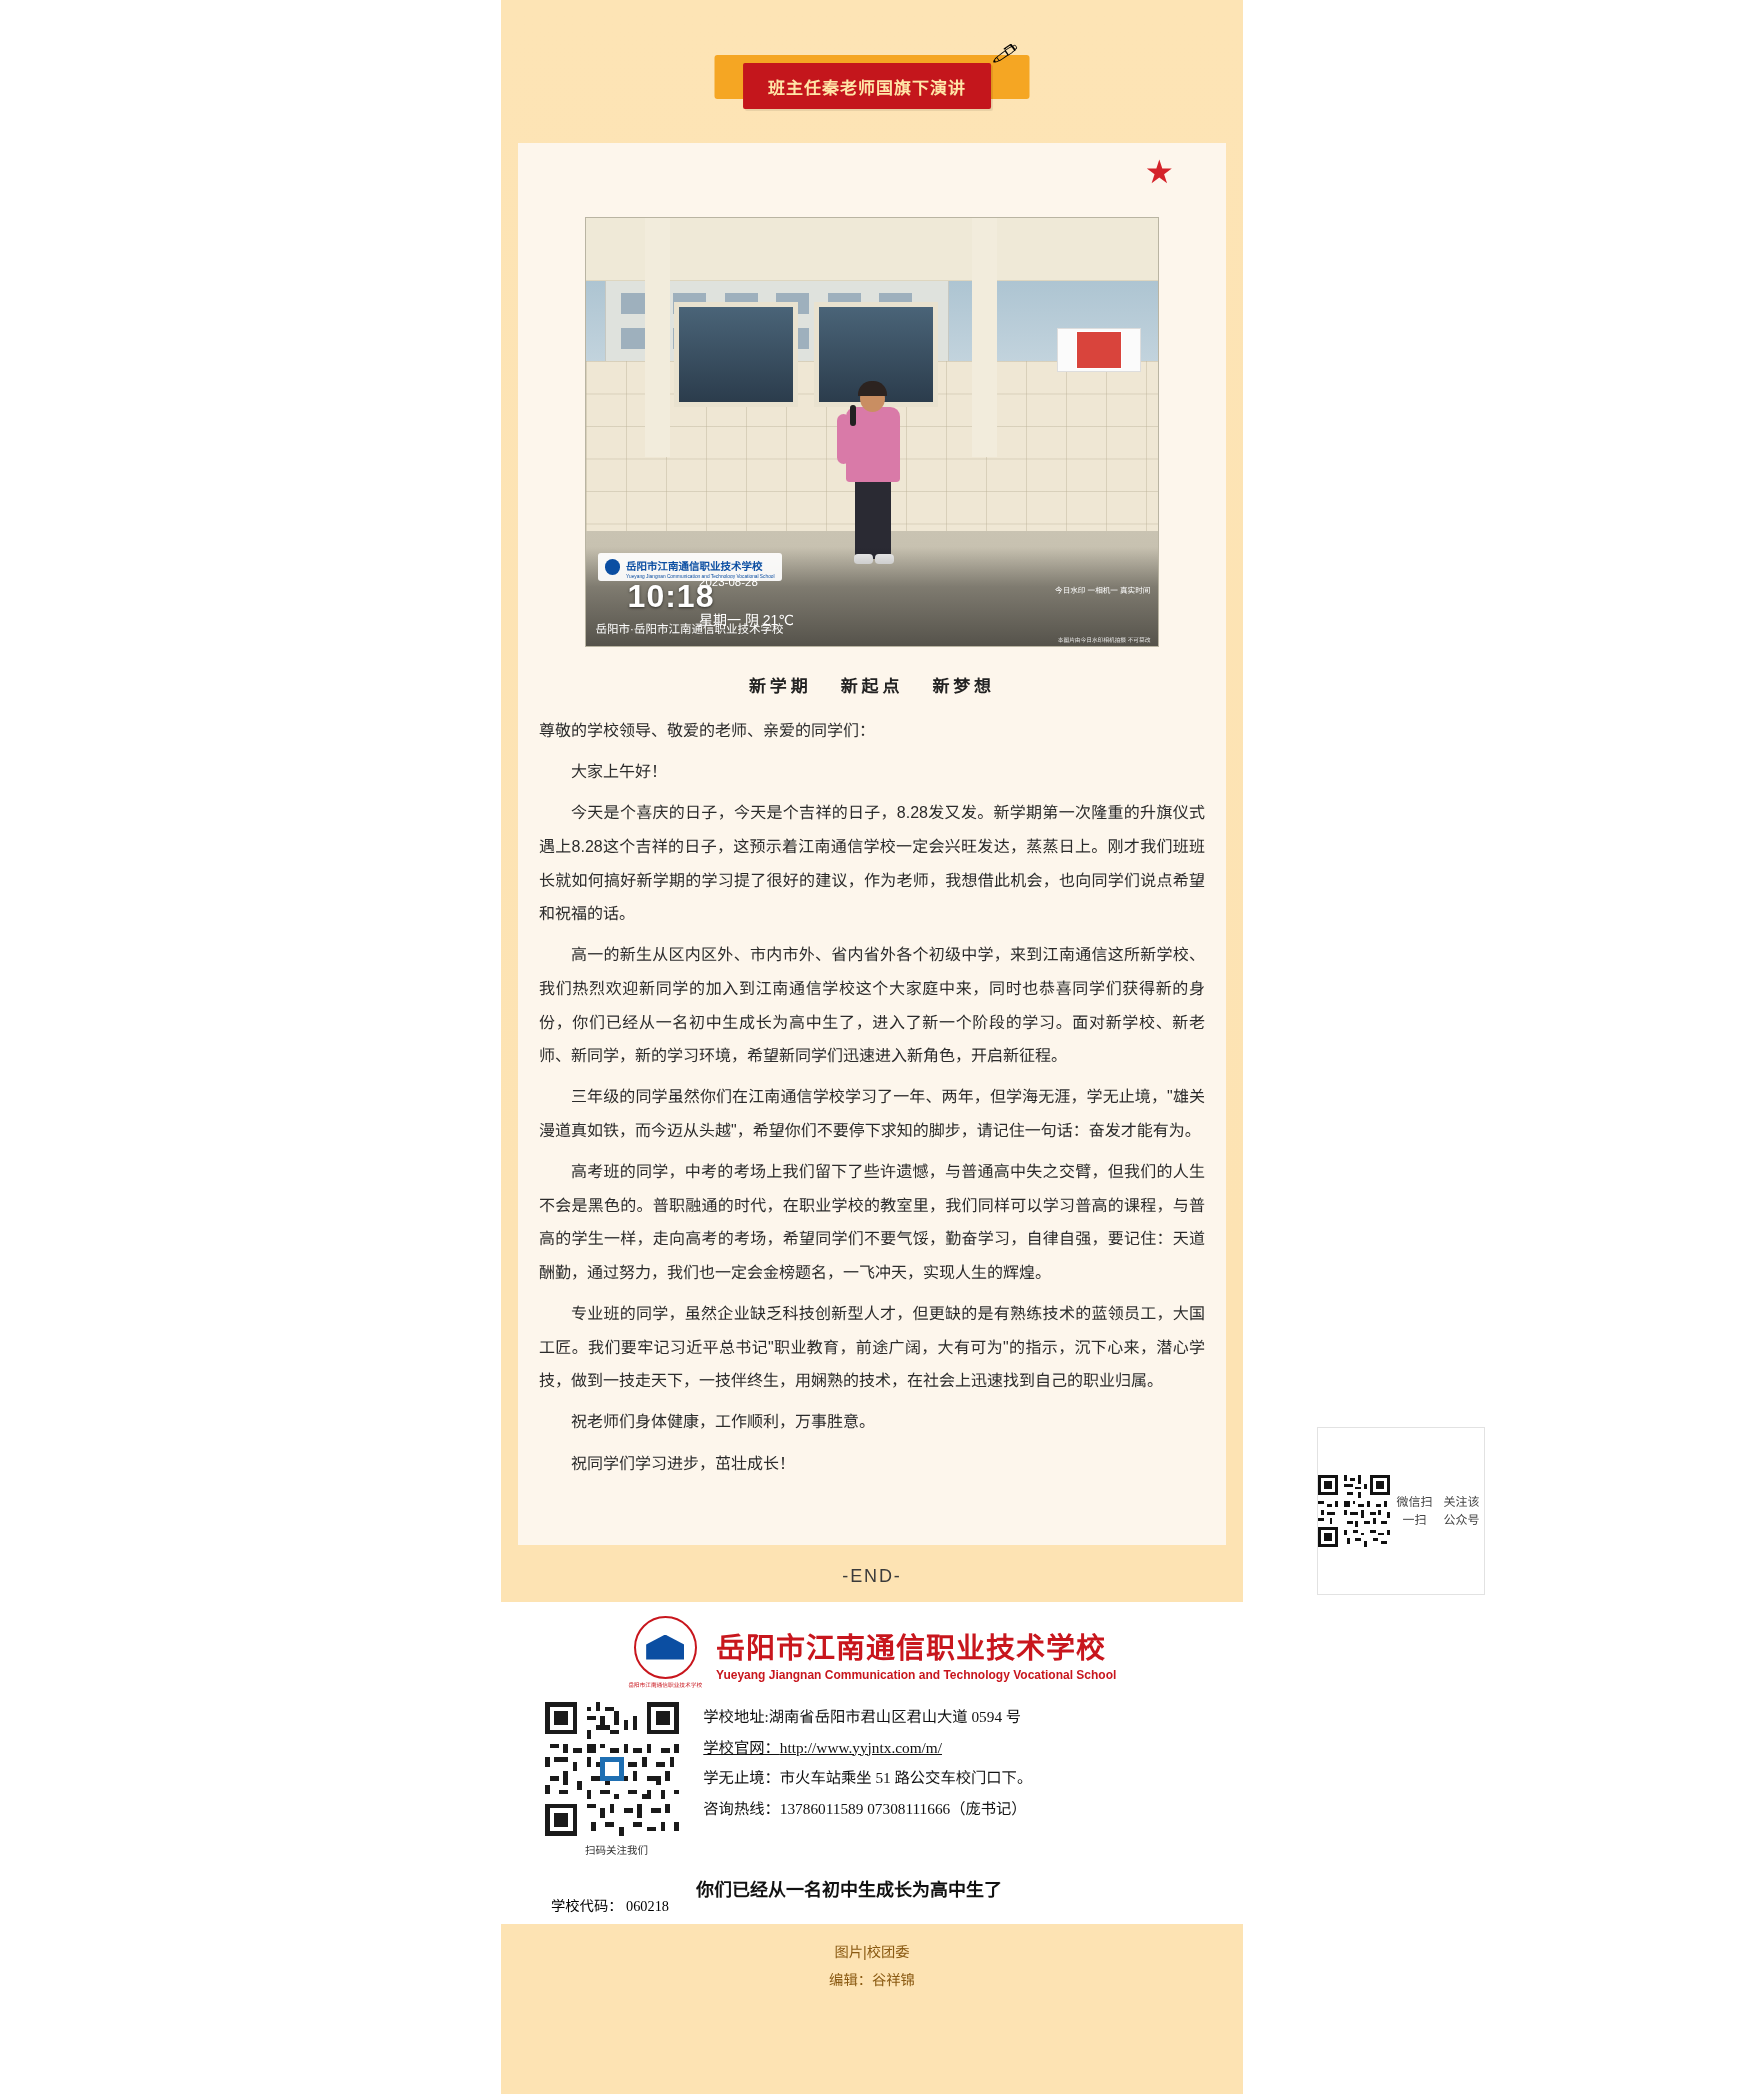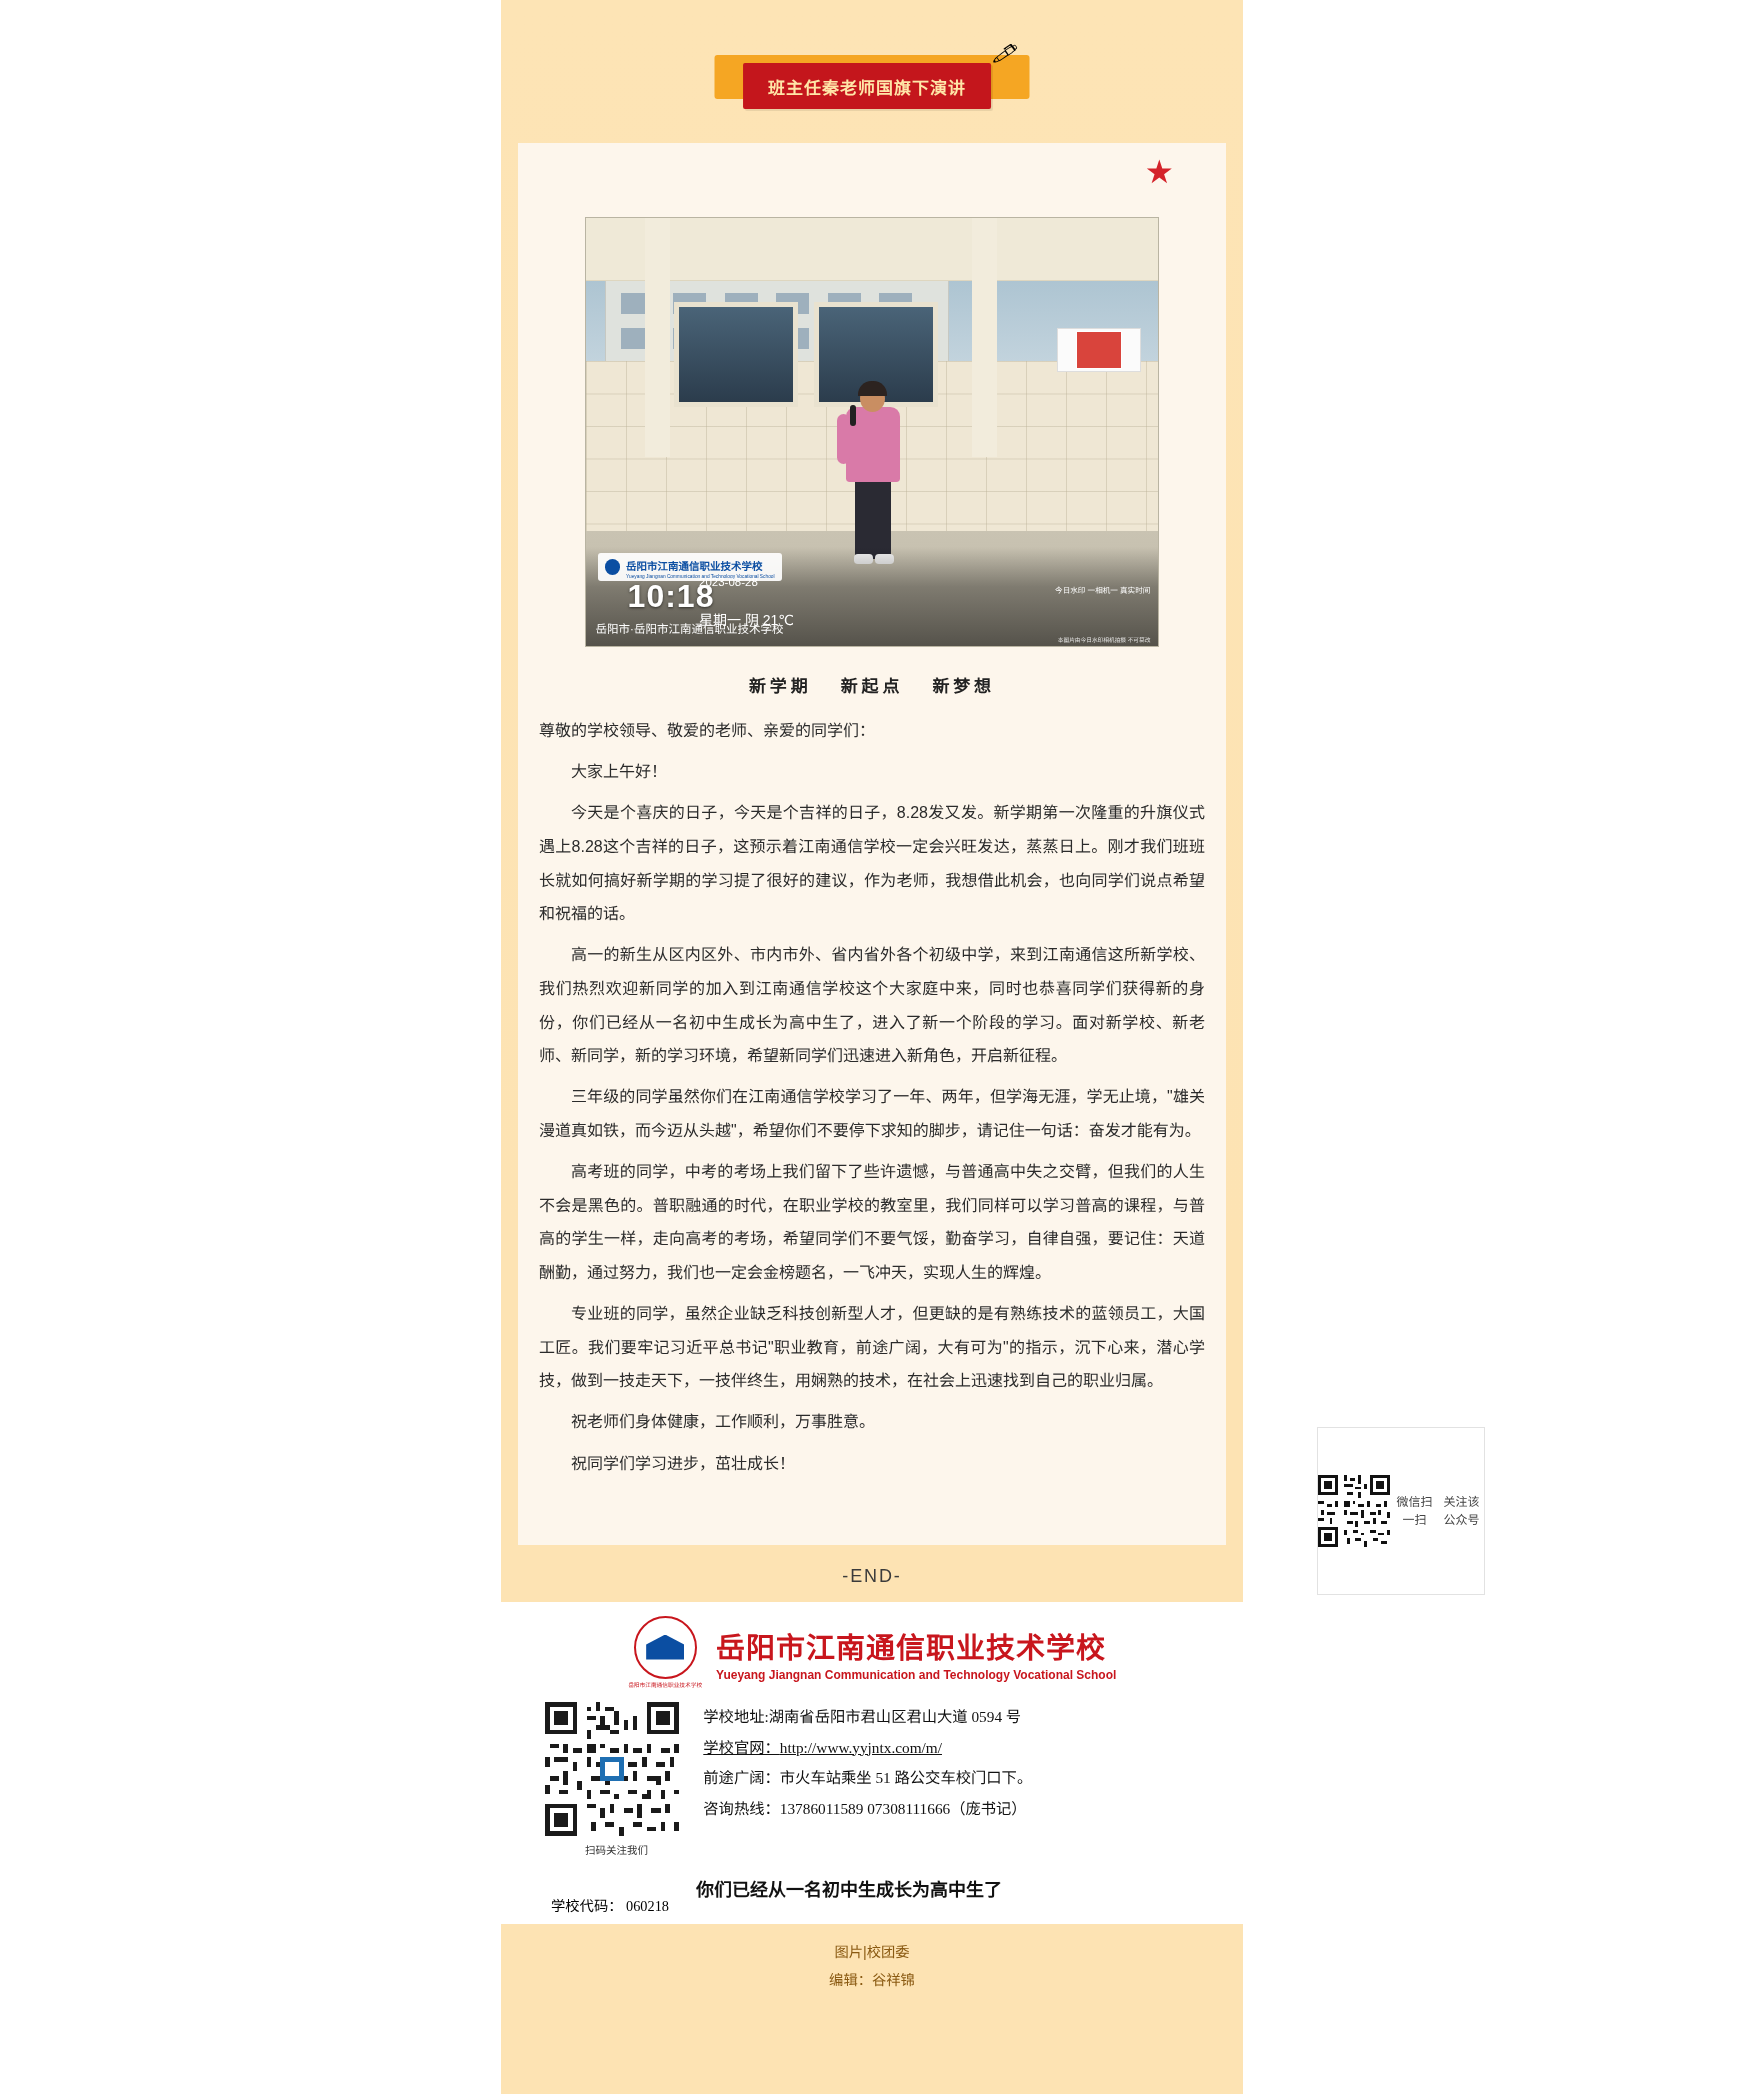--- a/index.html
+++ b/index.html
@@ -439,21 +439,21 @@
       </div>
 
       <div class="info-lines">
         <div>
           <span>学校地址:</span><span>湖南省岳阳市君山区君山大道 0594 号</span>
         </div>
         <div>
           <span class="link">学校官网：</span><span class="link">http://www.yyjntx.com/m/</span>
         </div>
         <div>
-          <span>前途广阔：</span><span>市火车站乘坐 51 路公交车校门口下。</span>
+          <span>学无止境：</span><span>市火车站乘坐 51 路公交车校门口下。</span>
         </div>
         <div>
           <span>咨询热线：</span><span>13786011589  07308111666（庞书记）</span>
         </div>
       </div>
     </div>
 
     <div class="code-row">
       <div class="school-code">
         <span>学校代码：</span>

